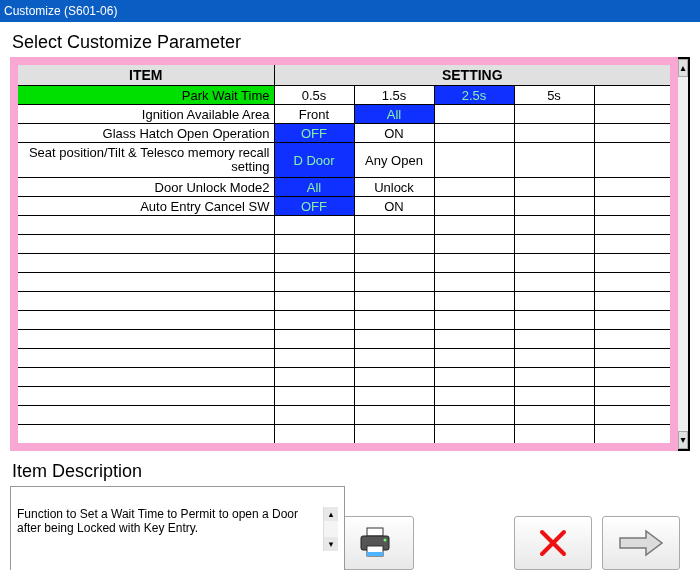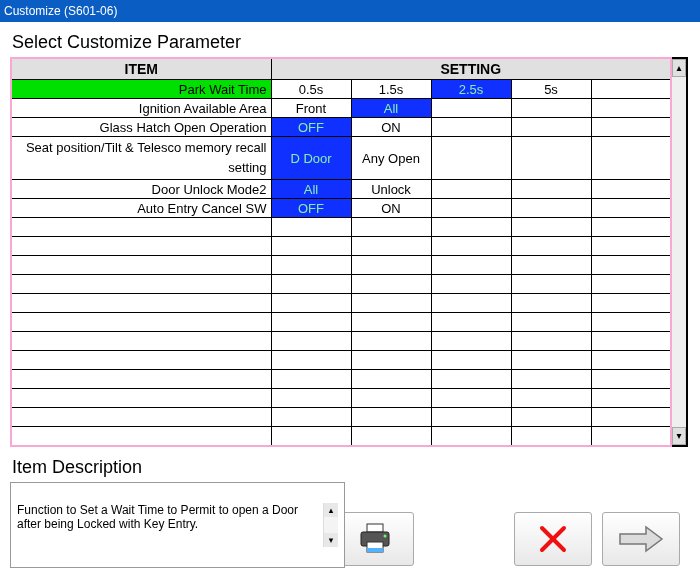--- a/index.html
+++ b/index.html
@@ -30,21 +30,21 @@
     margin: 2px 0 4px 2px;
   }
   .grid-wrap {
     position: relative;
     display: flex;
   }
   table.grid {
     border-collapse: collapse;
     width: 660px;
     table-layout: fixed;
-    border: 2px solid #f9a8d4;
+    border: 8px solid #f9a8d4;
   }
   table.grid th {
     background: #e0e0e0;
     font-size: 14px;
     font-weight: bold;
     border: 1px solid #000;
     padding: 2px 0;
   }
   table.grid td {
     border: 1px solid #000;
@@ -183,21 +183,21 @@
           </tr>
           <tr>
             <td class="item-col">Glass Hatch Open Operation</td>
             <td class="sel-blue">OFF</td>
             <td>ON</td>
             <td></td>
             <td></td>
             <td></td>
           </tr>
           <tr>
-            <td class="item-col" style="height: 32px; line-height: 20px; margin-left: 8px;">Seat position/Tilt &amp; Telesco memory recall setting</td>
+            <td class="item-col" style="height: 32px; line-height: 14px; margin-left: 8px;">Seat position/Tilt &amp; Telesco memory recall setting</td>
             <td class="sel-blue">D Door</td>
             <td>Any Open</td>
             <td></td>
             <td></td>
             <td></td>
           </tr>
           <tr>
             <td class="item-col">Door Unlock Mode2</td>
             <td class="sel-blue">All</td>
             <td>Unlock</td>

